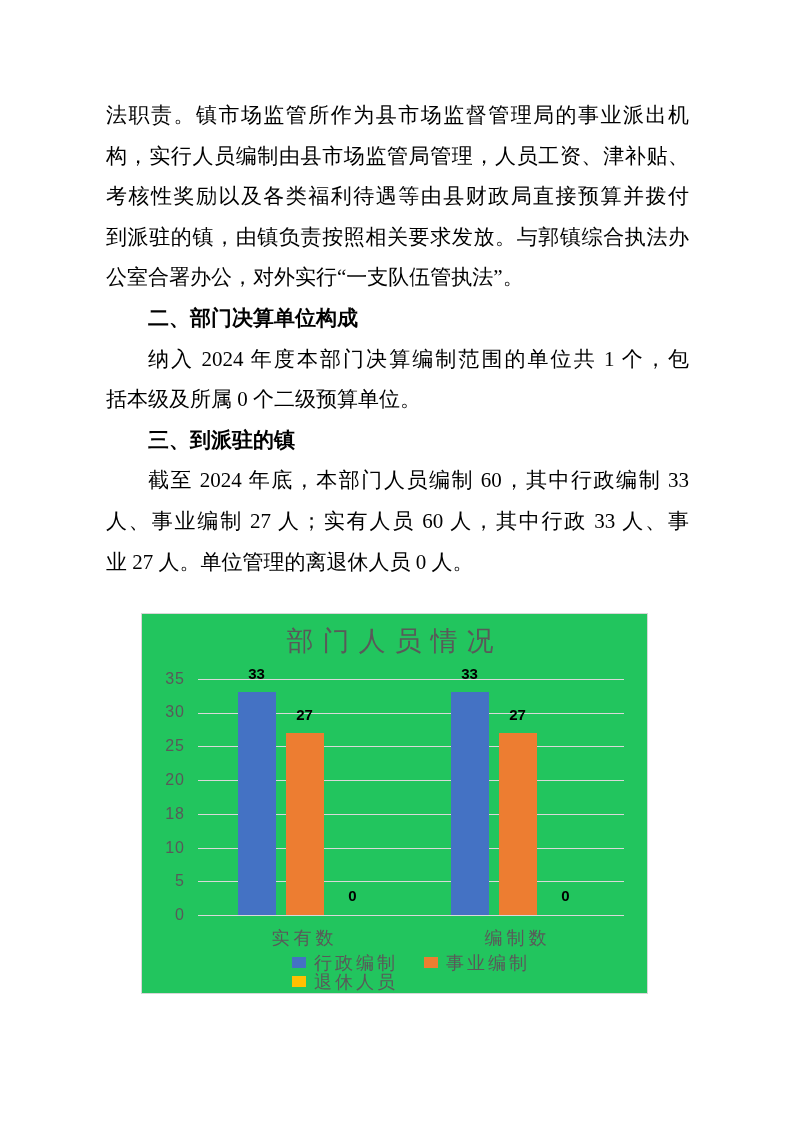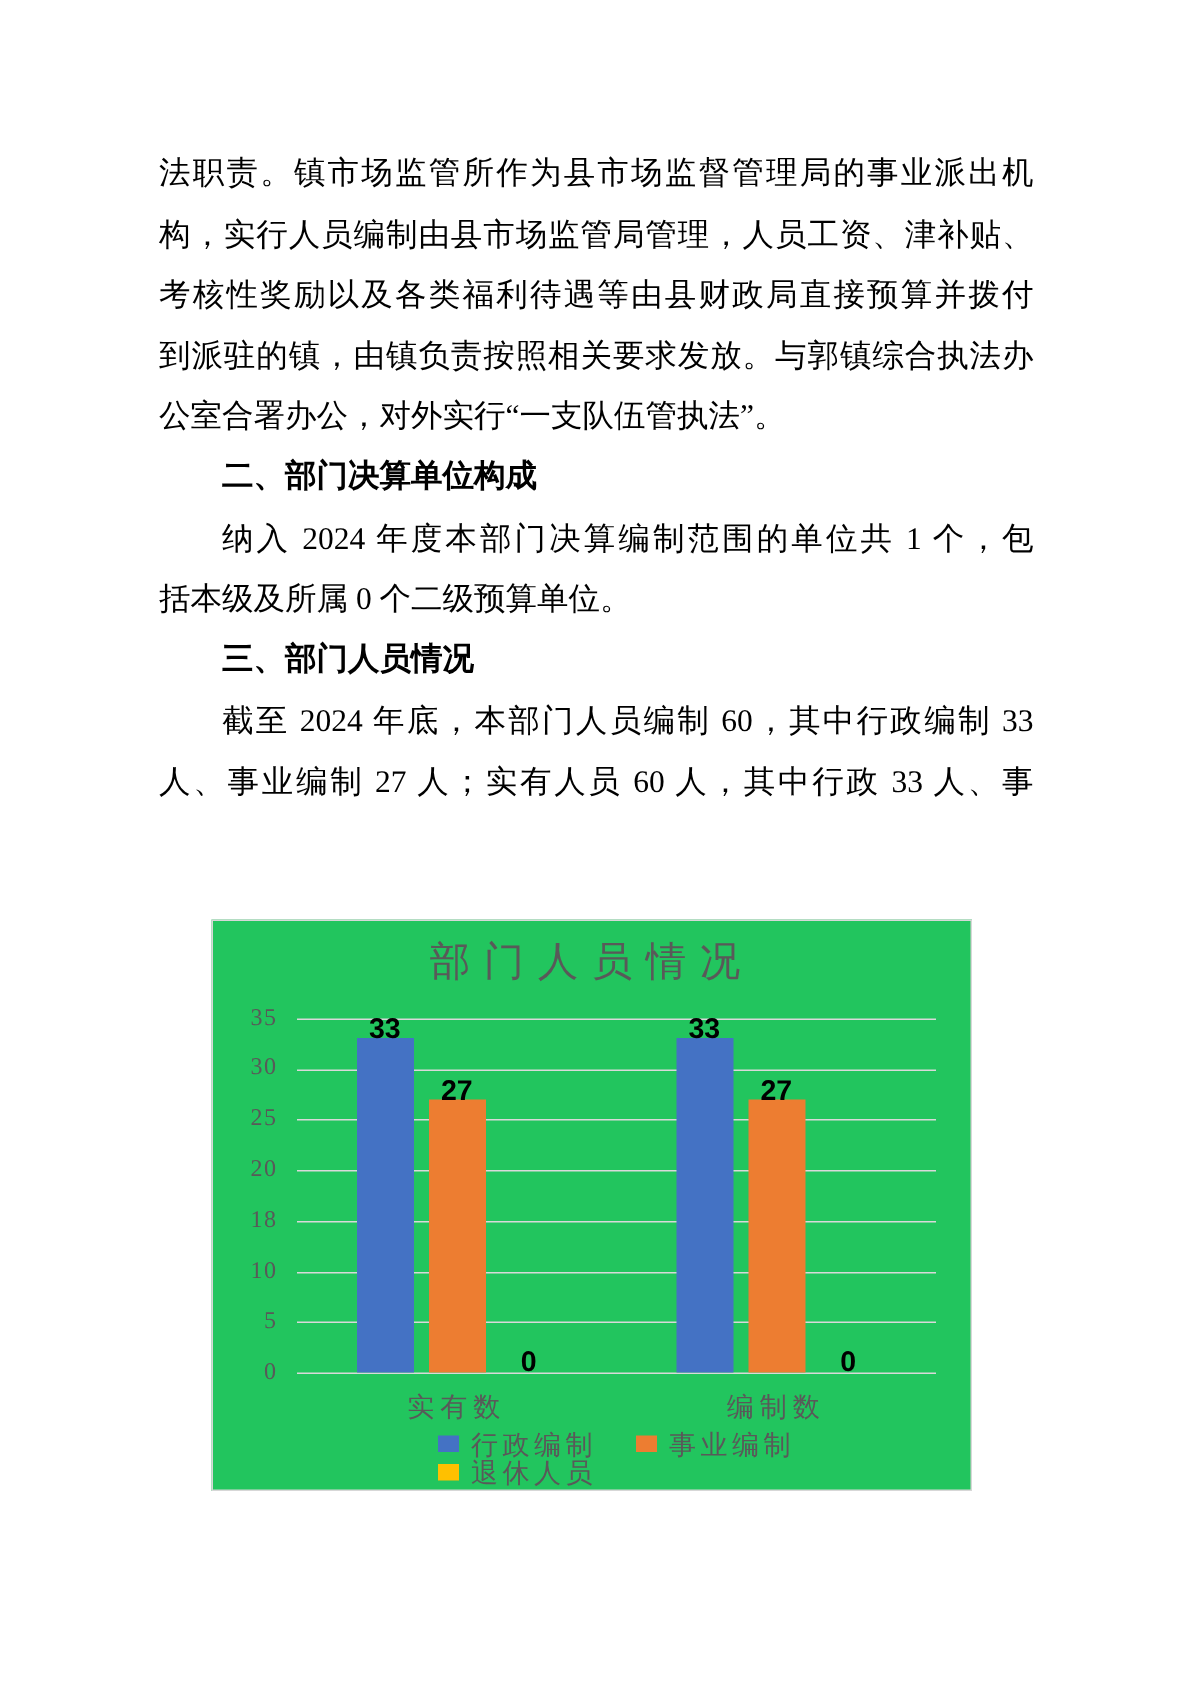--- a/index.html
+++ b/index.html
@@ -56,37 +56,36 @@
   .plot { position: absolute; inset: 0; }
   .gridline {
     position: absolute;
     height: 1px;
     background: #d9d9d9;
   }
   .ytick {
     position: absolute;
     width: 40px;
     text-align: right;
-    font-family: Liberation Serif, serif;
+    font-family: Liberation Sans, sans-serif;
     font-size: 16px;
     letter-spacing: 1px;
     color: #595959;
     line-height: 20px;
   }
   .bar { position: absolute; }
   .bar-label {
     position: absolute;
     width: 58px;
     text-align: center;
     font-family: "Liberation Sans", sans-serif;
     font-weight: bold;
-    font-size: 19px;
+    font-size: 15px;
     color: #000000;
     line-height: 22px;
-    margin-top: 13px;
   }
   .cat-label {
     position: absolute;
     width: 140px;
     text-align: center;
     font-family: "Liberation Serif", serif;
     font-size: 18px;
     letter-spacing: 4px;
     color: #595959;
     line-height: 20px;
@@ -128,24 +127,25 @@
     <div class="tline jline">构，实行人员编制由县市场监管局管理，人员工资、津补贴、</div>
     <div class="tline jline">考核性奖励以及各类福利待遇等由县财政局直接预算并拨付</div>
     <div class="tline jline">到派驻的镇，由镇负责按照相关要求发放。与郭镇综合执法办</div>
     <div class="tline">公室合署办公，对外实行“一支队伍管执法”。</div>
 
     <div class="tline heading">二、部门决算单位构成</div>
 
     <div class="tline jline indent">纳入 2024 年度本部门决算编制范围的单位共 1 个，包</div>
     <div class="tline">括本级及所属 0 个二级预算单位。</div>
 
-    <div class="tline heading">三、部门人员情况</div>
+    <div class="tline heading">三、到派驻的镇</div>
 
     <div class="tline jline indent">截至 2024 年底，本部门人员编制 60，其中行政编制 33</div>
     <div class="tline jline">人、事业编制 27 人；实有人员 60 人，其中行政 33 人、事</div>
+    <div class="tline">业 27 人。单位管理的离退休人员 0 人。</div>
   </div>
 
   <div class="chart">
     <div class="chart-title">部门人员情况</div>
     <div class="plot" id="plot">
         <div class="gridline" style="left: 56px; width: 426px; top: 301px; background: rgb(217, 217, 217);"></div>
         <div class="ytick" style="left: 3px; top: 291px; color: rgb(89, 89, 89);">0</div>
         <div class="gridline" style="left: 56px; width: 426px; top: 267.25px; background: rgb(217, 217, 217);"></div>
         <div class="ytick" style="left: 3px; top: 257.25px; color: rgb(89, 89, 89);">5</div>
         <div class="gridline" style="left: 56px; width: 426px; top: 233.5px; background: rgb(217, 217, 217);"></div>

